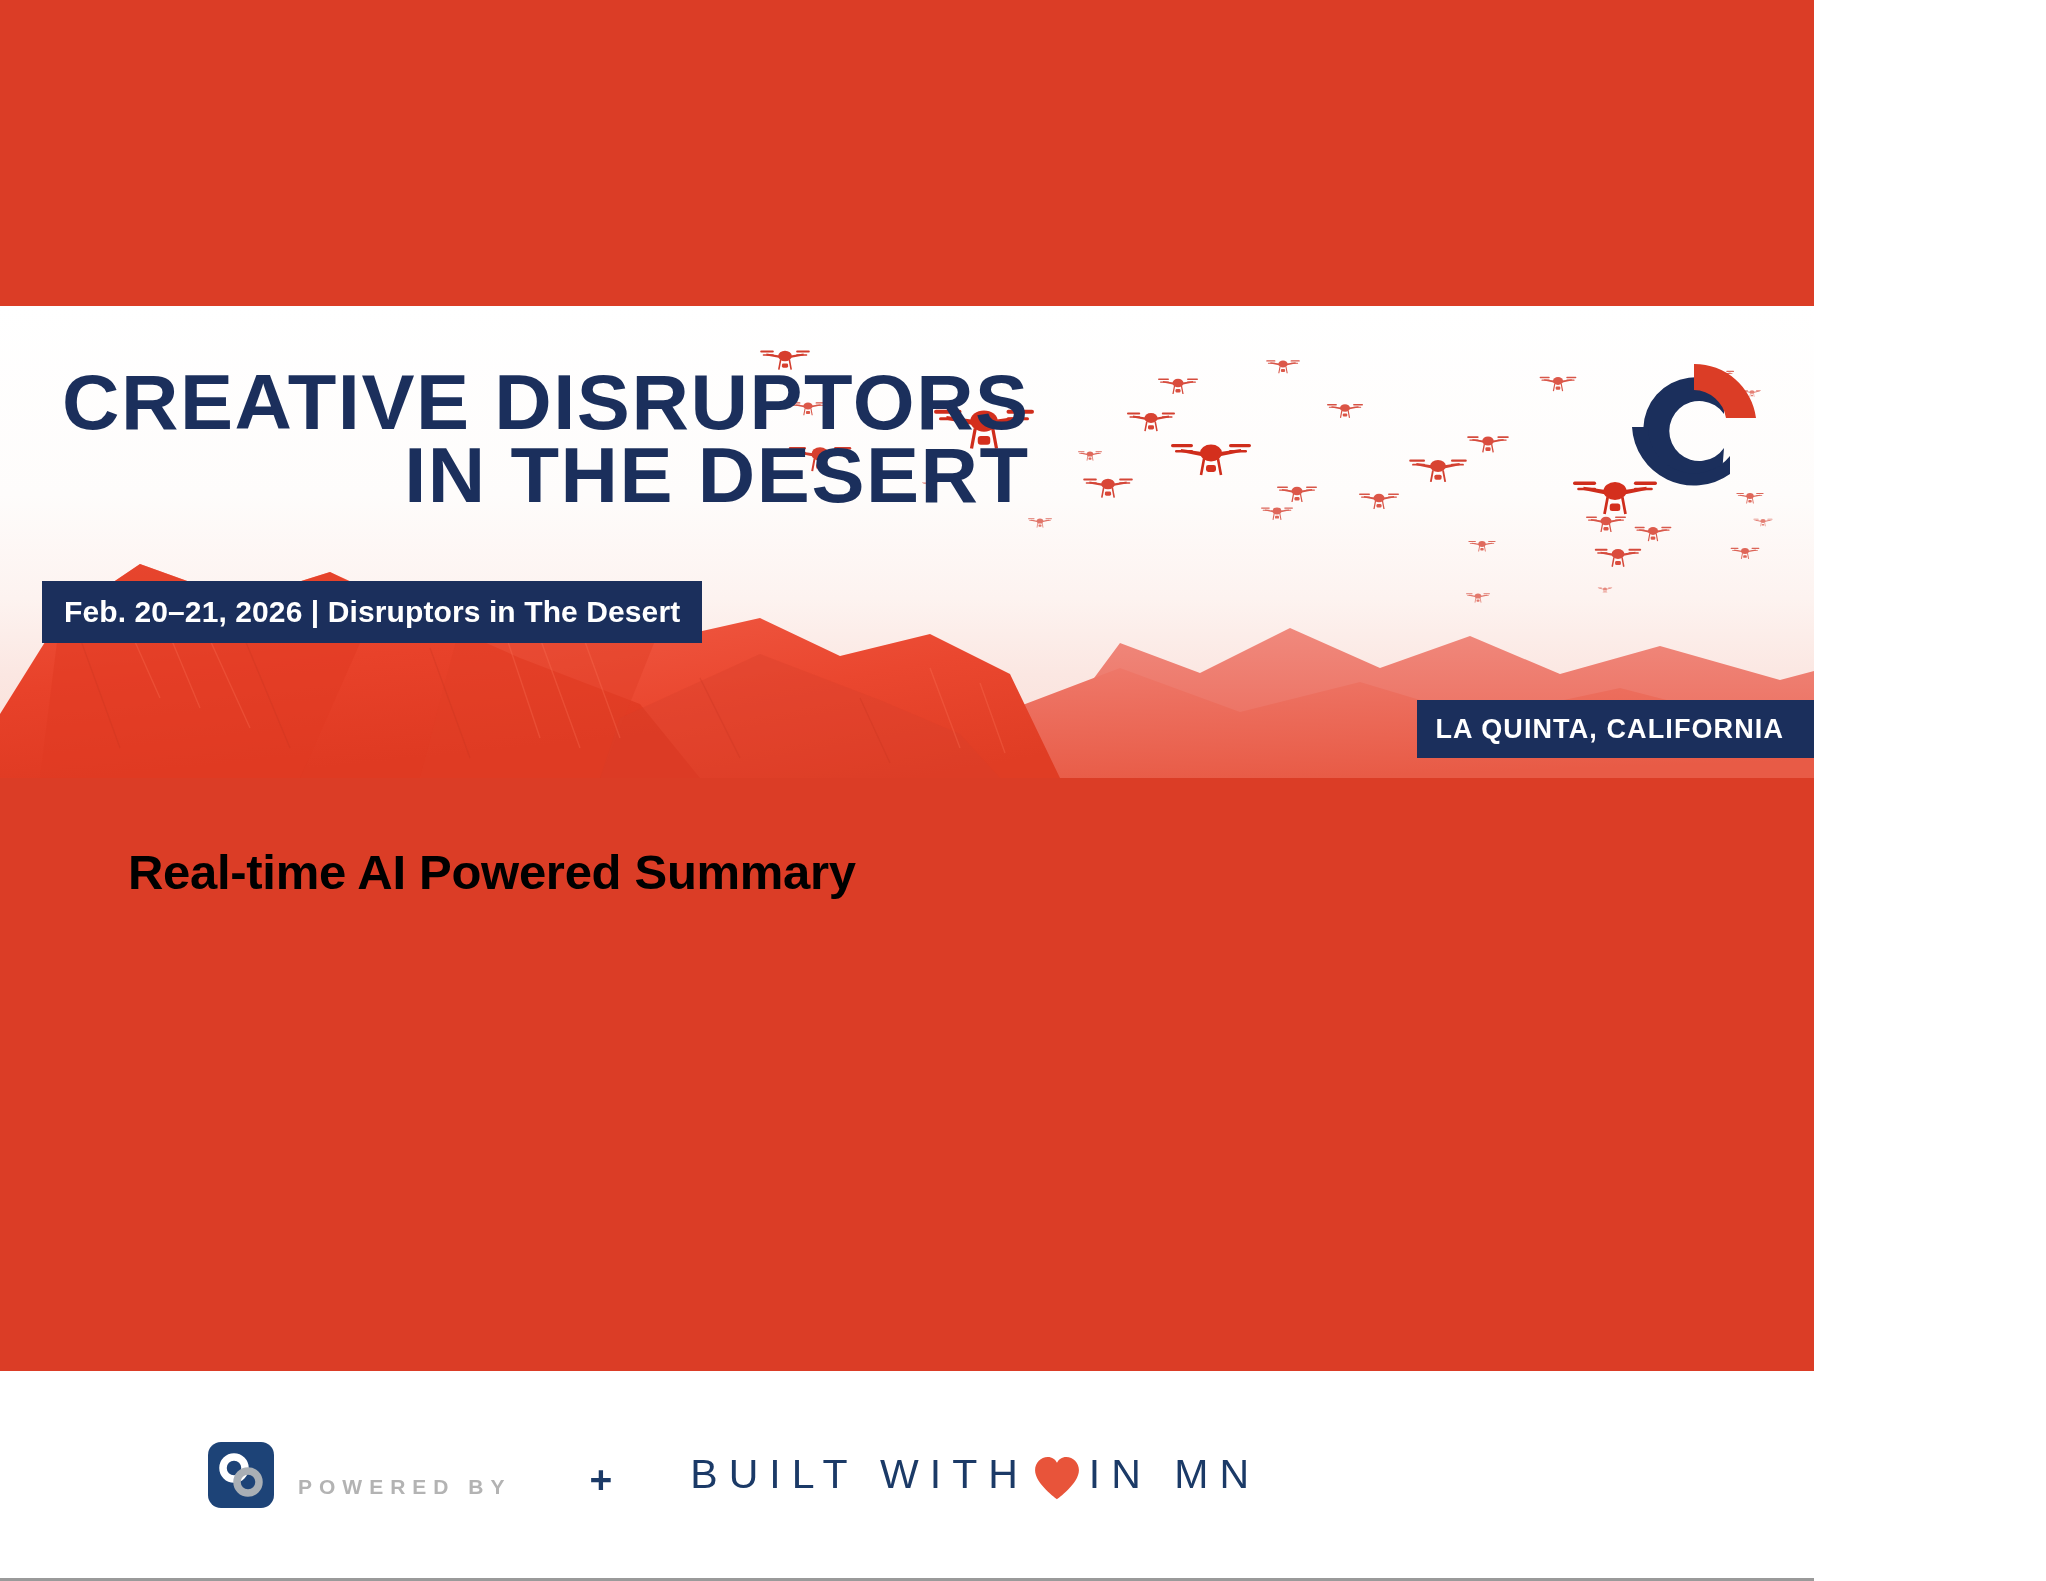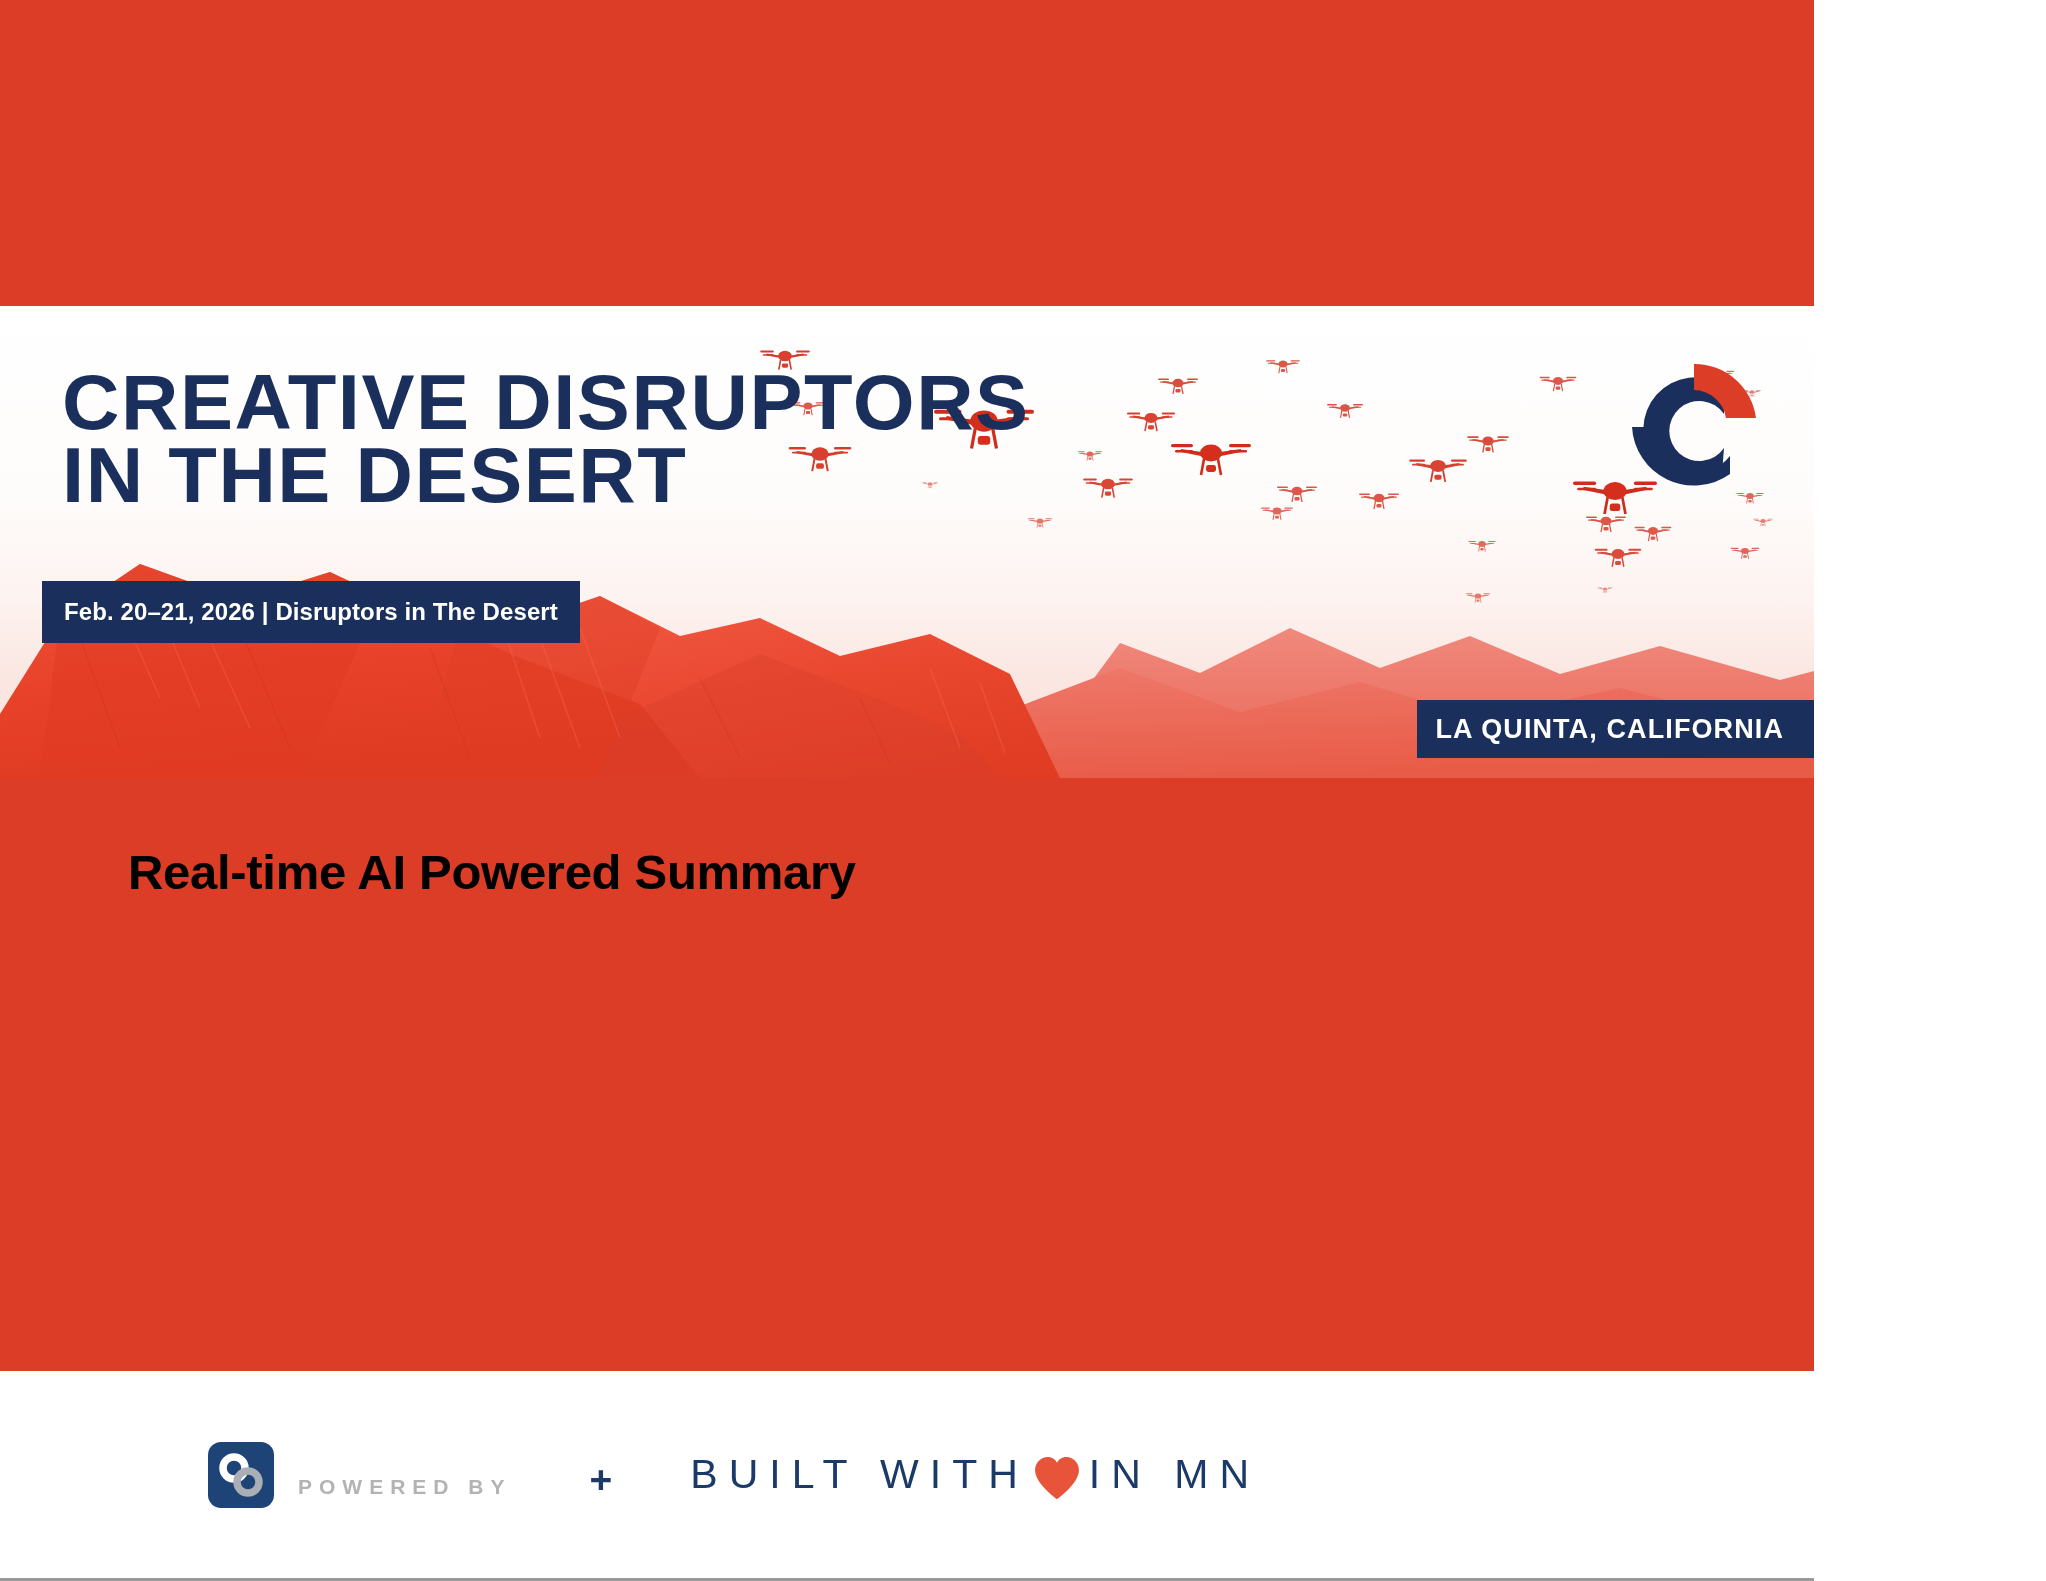--- a/index.html
+++ b/index.html
@@ -1,37 +1,37 @@
 <!DOCTYPE html>
 <html><head>
 <meta charset="utf-8">
 <style>
   html,body{margin:0;padding:0;background:#fff;}
   body{width:2046px;height:1581px;overflow:hidden;font-family:"Liberation Sans",sans-serif;}
 
   .slide{position:relative;width:1814px;height:1581px;background:#DB3D26;overflow:hidden;
-         box-sizing:border-box;border-bottom:3px solid #9a9a9a;}
+         box-sizing:border-box;border-bottom:3px solid #9a9a9a;text-align:right;}
 
   
   .top-band{position:absolute;left:0;top:0;width:2046px;height:306px;background:#DB3D26;}
 
   
   .hero{position:absolute;left:0;top:306px;width:2046px;height:472px;overflow:hidden;background:#ffffff;}
   .hero-sky{position:absolute;inset:0;
        background:linear-gradient(180deg,#ffffff 0%,#fefcfb 40%,#fdf3f0 62%,#fbe7e2 78%,#f8ddd6 100%);}
 
   
   .ridge-far{position:absolute;left:0;bottom:0;width:2046px;height:200px;}
   
   .mtn{position:absolute;bottom:0;}
 
   
   .date-badge{position:absolute;left:42px;top:581px;height:62px;background:#1B2F5C;
      display:flex;align-items:center;padding:0 22px;z-index:40;}
-  .date-badge span{color:#ffffff;font-size:24px;font-weight:bold;letter-spacing:0.1px;
+  .date-badge span{color:#ffffff;font-size:30px;font-weight:bold;letter-spacing:0.1px;
      font-family:"Liberation Sans",sans-serif;white-space:nowrap;}
 
   
   .title{position:absolute;left:62px;top:366px;z-index:35;color:#1B2F5C;
      font-family:"Liberation Sans",sans-serif;font-weight:bold;font-size:78px;line-height:0.94;
      letter-spacing:1.5px;white-space:pre-line;transform:scaleX(1.02);transform-origin:left top;}
 
   
   .clogo{position:absolute;right:46px;top:352px;width:148px;height:150px;z-index:40;}
 

